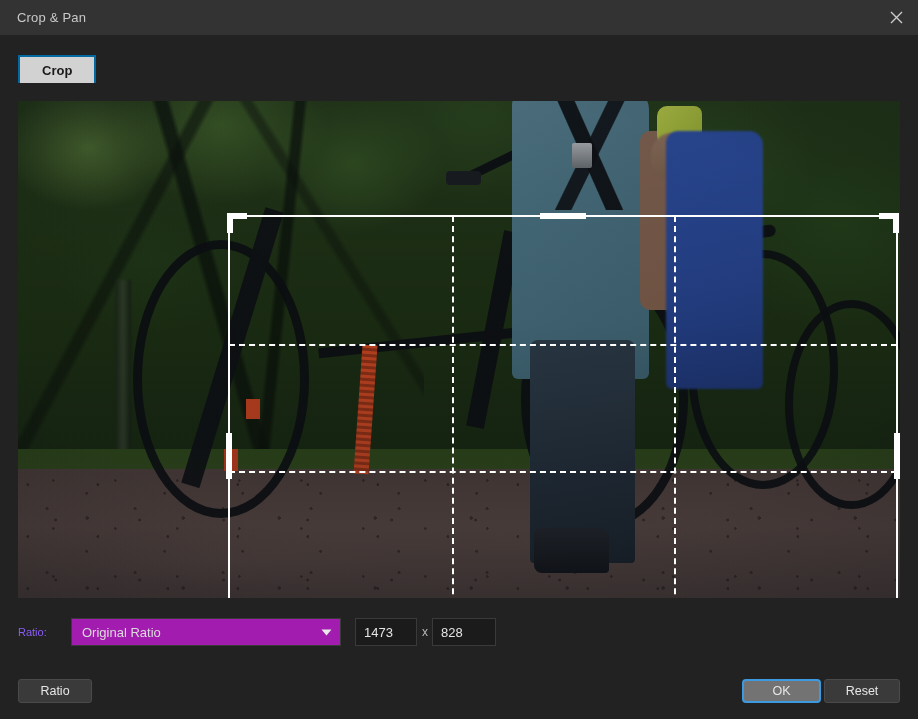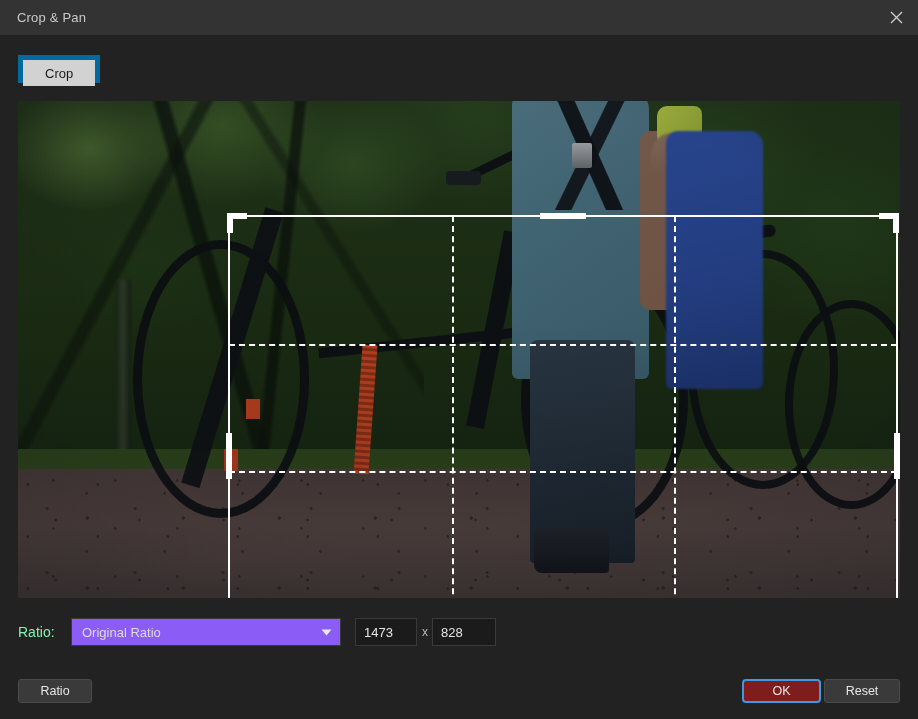--- a/index.html
+++ b/index.html
@@ -49,21 +49,22 @@
   }
   .close-btn svg { display: block; }
 
   
   .tabs {
     position: absolute;
     left: 18px; top: 55px;
     display: flex;
     height: 28px;
     background: #d946ef;
-    border: 5px solid #0369a1;
+    border: 2px solid #0369a1;
+    font-weight: bold;
   }
   .tab {
     height: 26px;
     padding: 0 22px;
     display: flex;
     align-items: center;
     justify-content: center;
     font-size: 13px;
     color: #cfcfcf;
     background: #1b1b1b;
@@ -337,28 +338,28 @@
   
   .ratio-row {
     position: absolute;
     left: 0; top: 618px;
     width: 918px; height: 28px;
   }
   .ratio-label {
     position: absolute;
     left: 18px; top: 0;
     height: 28px; line-height: 28px;
-    font-size: 14px;
-    color: #86efac;
+    font-size: 11px;
+    color: #8b5cf6;
   }
   .ratio-select {
     position: absolute;
     left: 71px; top: 0;
     width: 270px; height: 28px;
-    background: #8b5cf6;
+    background: #a21caf;
     border: 1px solid #3a3a3a;
     display: flex;
     align-items: center;
     cursor: pointer;
   }
   .ratio-select-value {
     flex: 1;
     padding-left: 10px;
     font-size: 13px;
     color: #dcdcdc;
@@ -410,21 +411,21 @@
     display: flex;
     align-items: center;
     justify-content: center;
     cursor: pointer;
     user-select: none;
     white-space: nowrap;
   }
   .btn-reset  { left: 18px;  top: 13px; width: 74px; }
   .btn-ok {
     right: 97px; top: 13px; width: 79px;
-    background: #7f1d1d;
+    background: #737373;
     border: 2px solid #3d9ae0;
     border-radius: 4px;
   }
   .btn-cancel { right: 0px;  top: 13px; width: 76px; margin-right: 18px; }
 </style>
 </head>
 <body>
 
 <div class="dialog">
 

